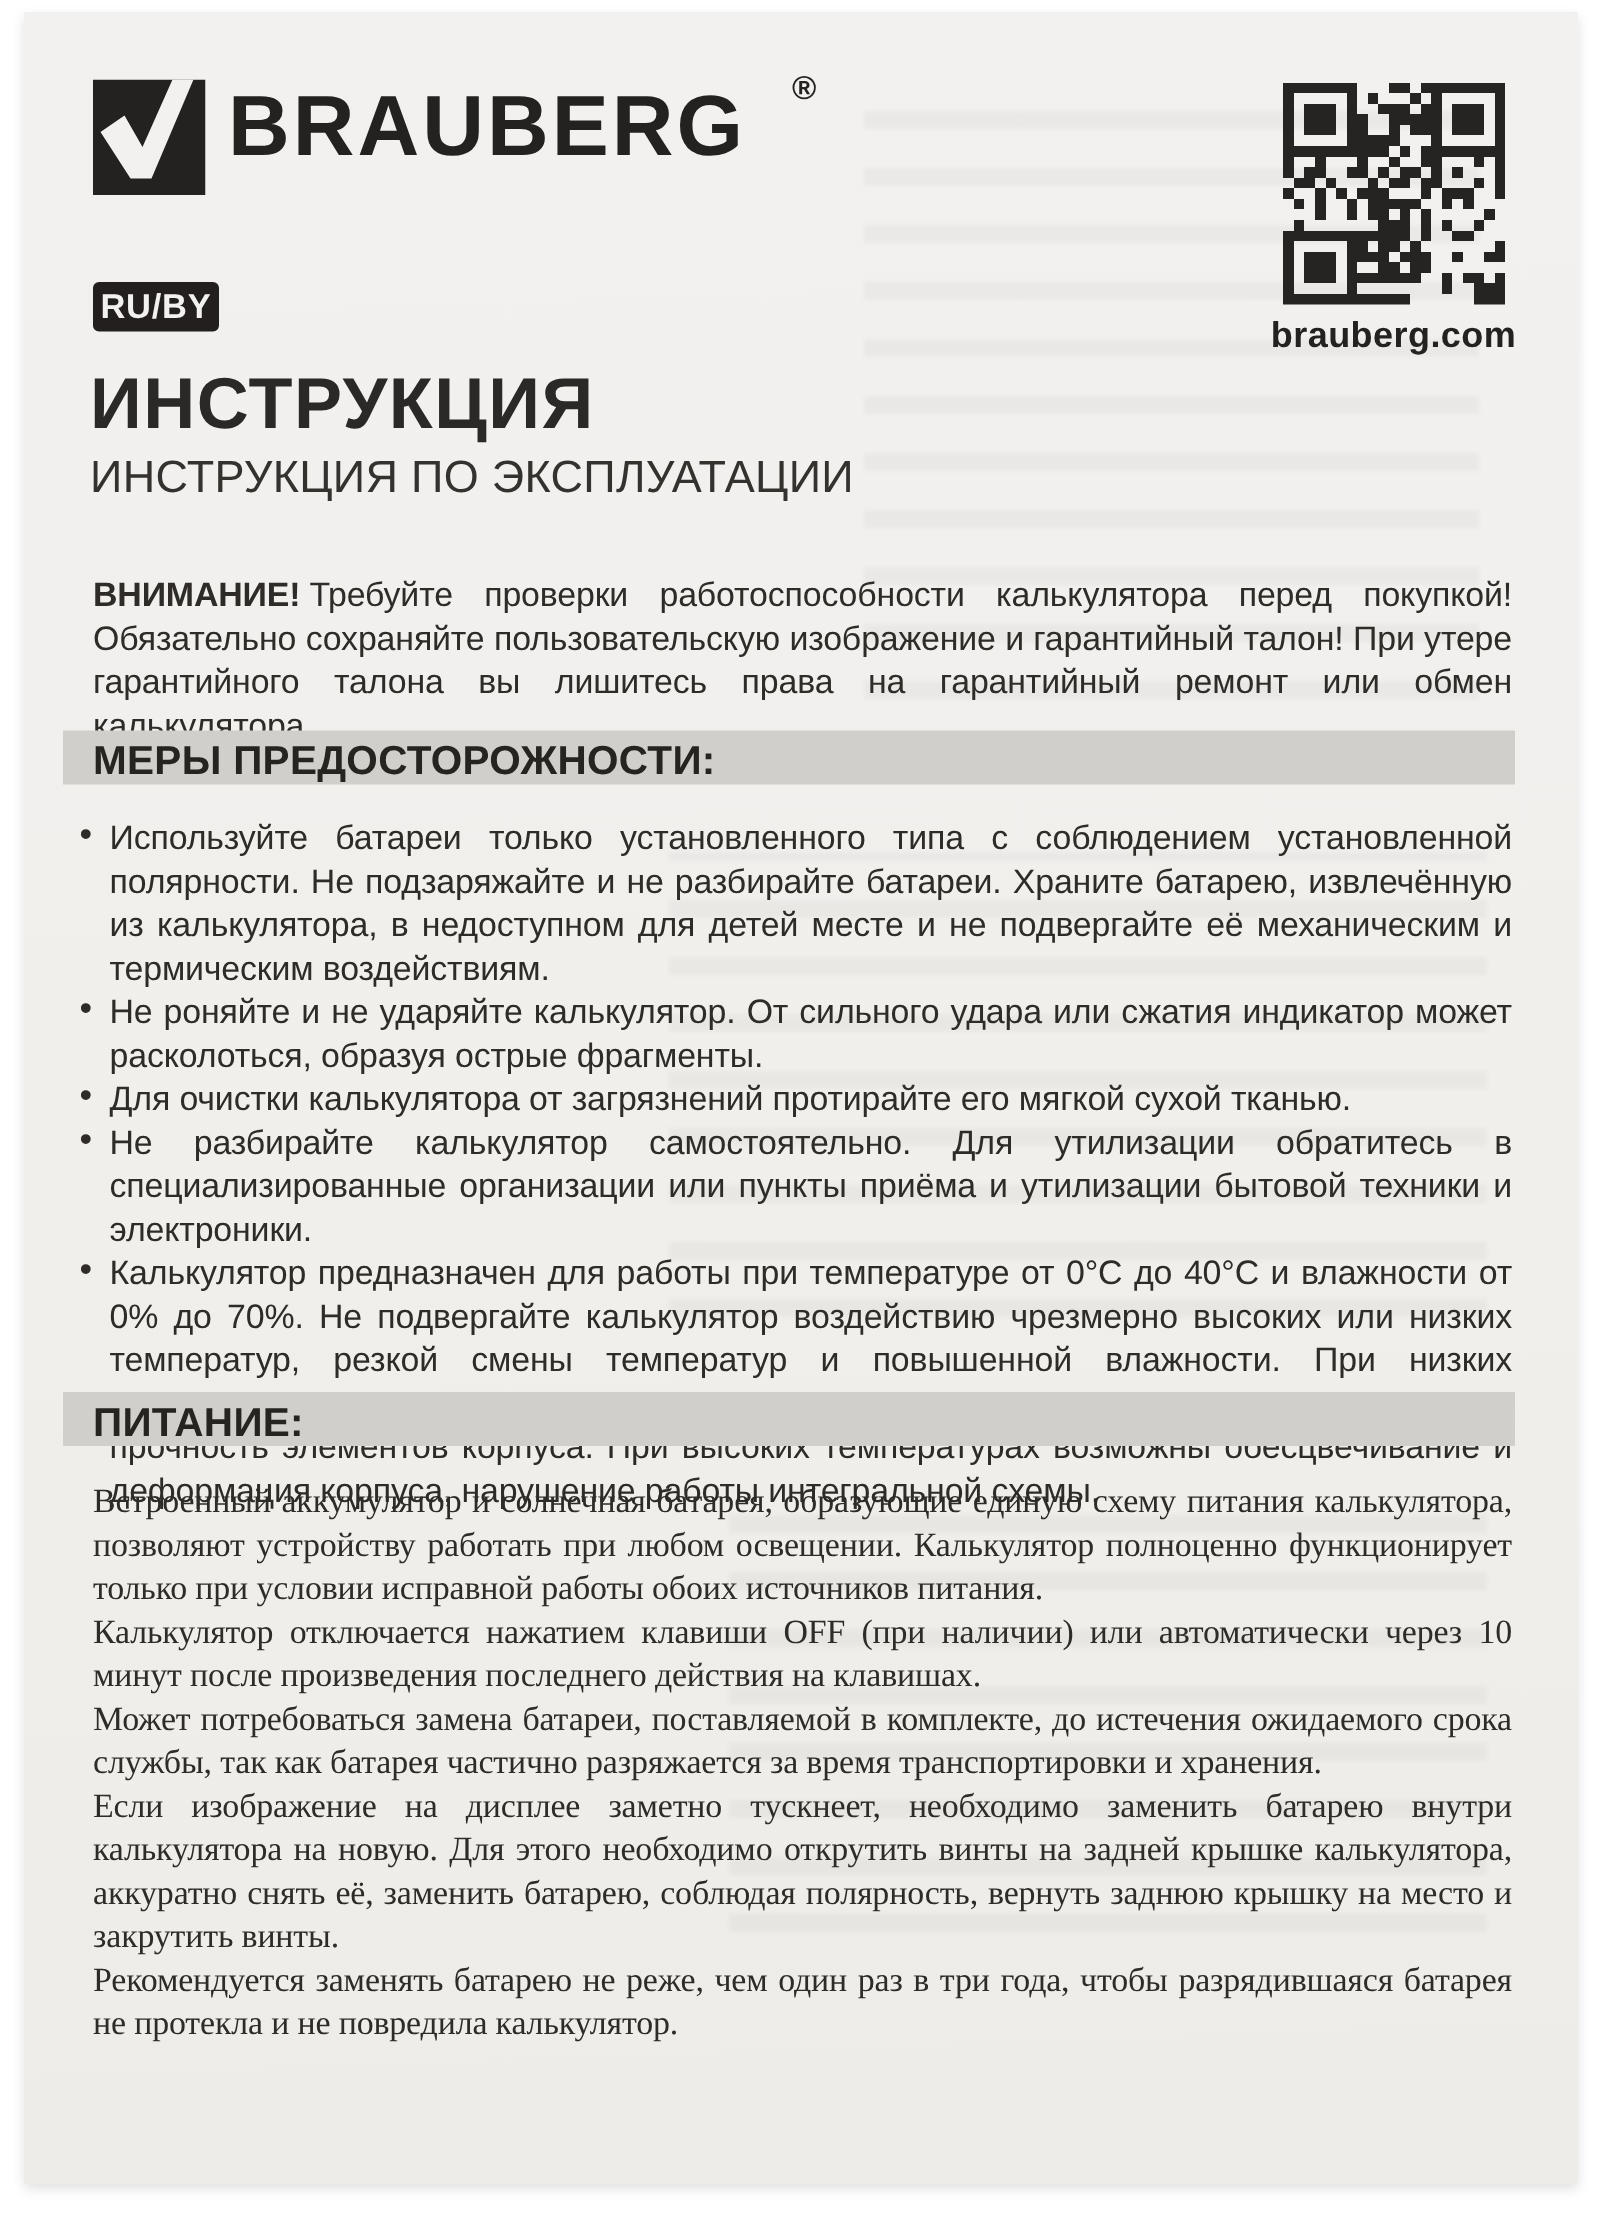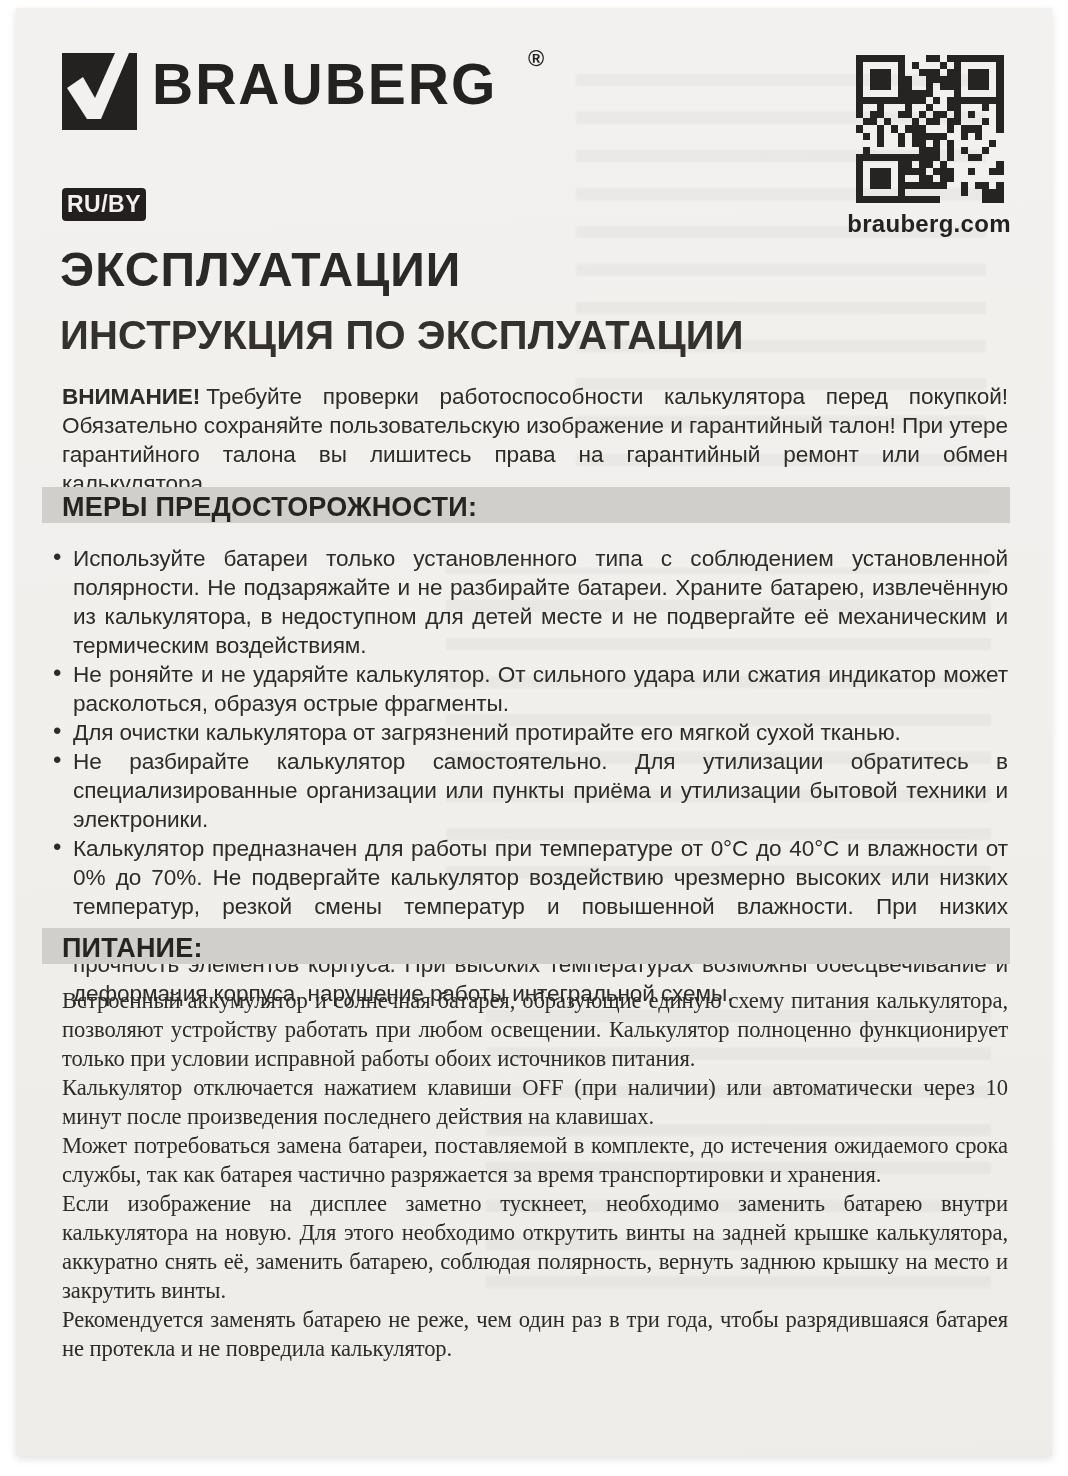--- a/index.html
+++ b/index.html
@@ -41,22 +41,22 @@
     position:absolute; left:818px; top:202px; width:190px;
     text-align:center; font-size:24px; font-weight:bold; color:#242220;
     letter-spacing:0.3px;
   }
   .doc-title {
     position:absolute; left:44px; top:238px;
     font-size:48px; font-weight:bold; letter-spacing:1px; color:#2b2927;
     line-height:1;
   }
   .doc-subtitle {
-    position:absolute; left:44px; top:307px;
-    font-size:40px; font-weight:bold; letter-spacing:0.2px; color:#34312e;
+    position:absolute; left:44px; top:296px;
+    font-size:30px; font-weight:normal; letter-spacing:0.2px; color:#34312e;
     line-height:1;
   }
   
   .textblock {
     position:absolute; left:46px; width:946px;
     font-size:22.6px; line-height:29px; text-align:justify;
     letter-spacing:-0.1px; color:#2e2b28;
   }
   .notice-label { font-weight:bold; padding-right:6px; }
   #notice-top { top:374px; }
@@ -339,21 +339,21 @@
         <rect x="9" y="20" width="1" height="1" fill="#262422"></rect>
         <rect x="10" y="20" width="1" height="1" fill="#262422"></rect>
         <rect x="11" y="20" width="1" height="1" fill="#262422"></rect>
         <rect x="18" y="20" width="1" height="1" fill="#262422"></rect>
         <rect x="19" y="20" width="1" height="1" fill="#262422"></rect>
         <rect x="20" y="20" width="1" height="1" fill="#262422"></rect>
       </svg>
   </div>
   <div class="site-link">brauberg.com</div>
 
-  <div class="doc-title">ЭКСПЛУАТАЦИИ</div>
+  <div class="doc-title">ИНСТРУКЦИЯ</div>
   <div class="doc-subtitle">ИНСТРУКЦИЯ ПО ЭКСПЛУАТАЦИИ</div>
 
   <p class="textblock" id="notice-top"><span class="notice-label">ВНИМАНИЕ!</span><span>Требуйте проверки работоспособности калькулятора перед покупкой! Обязательно сохраняйте пользовательскую изображение и гарантийный талон! При утере гарантийного талона вы лишитесь права на гарантийный ремонт или обмен калькулятора.</span></p>
 
   <div class="section-bar" id="bar-safety">
     <span>МЕРЫ ПРЕДОСТОРОЖНОСТИ:</span>
   </div>
   <ul class="textblock" id="safety-list">
     <li><span>Используйте батареи только установленного типа с соблюдением установленной полярности. Не подзаряжайте и не разбирайте батареи. Храните батарею, извлечённую из калькулятора, в недоступном для детей месте и не подвергайте её механическим и термическим воздействиям.</span></li>
     <li><span>Не роняйте и не ударяйте калькулятор. От сильного удара или сжатия индикатор может расколоться, образуя острые фрагменты.</span></li>

